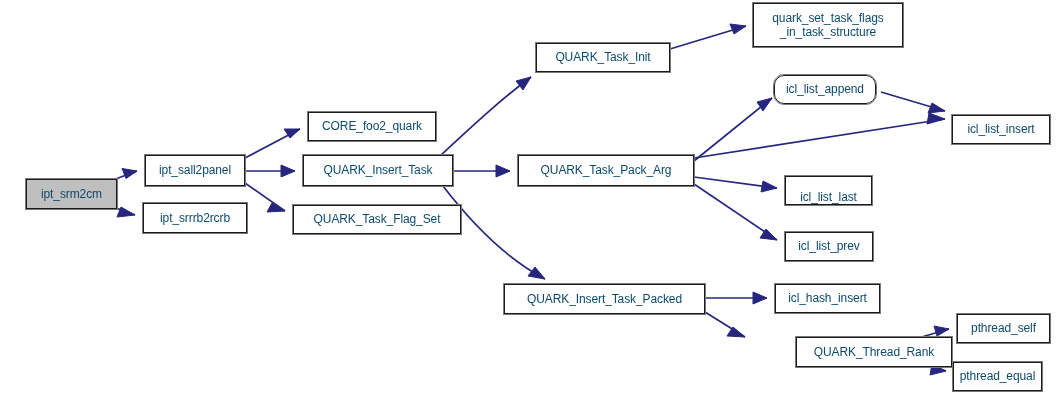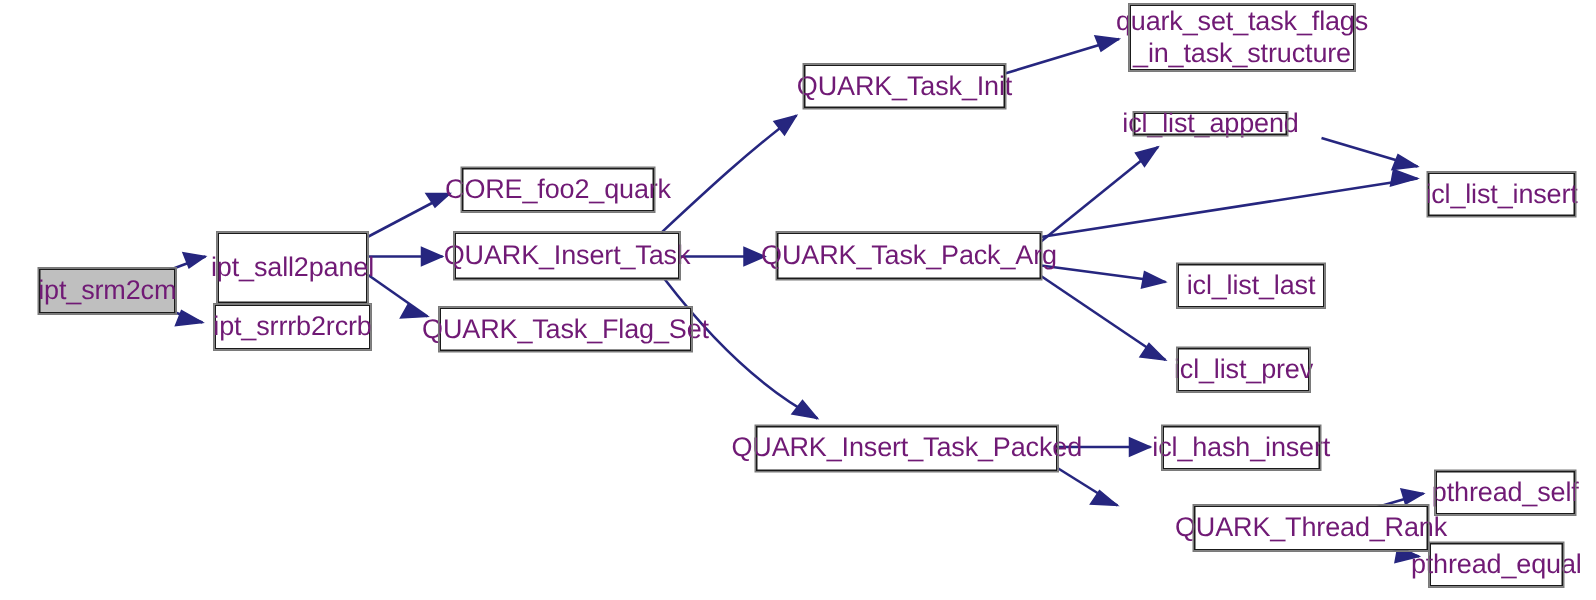--- a/index.html
+++ b/index.html
@@ -25,22 +25,22 @@
   .node {
     position: absolute;
     box-sizing: border-box;
     background: #ffffff;
     border: 1px solid #1a1a1a;
     outline: 1px solid #7a7a7a;
     outline-offset: 0px;
     display: flex;
     align-items: center;
     justify-content: center;
-    color: #701a75;
-    font-size: 18px;
+    color: #0c4a6e;
+    font-size: 12px;
     line-height: 1.18;
     text-align: center;
     letter-spacing: -0.1px;
     white-space: pre-line;
     z-index: 2;
   }
   .node.root {
     background: #bfbfbf;
     margin-left: 20px;
   }
@@ -121,31 +121,31 @@
       <g>
         <path d="M908,341 L949,329" fill="none" stroke="#26267f" stroke-width="1.7"></path>
         <path d="M949,329 L934,326 L937,336 Z" fill="#26267f" stroke="#26267f" stroke-width="1"></path>
       </g>
       <g>
         <path d="M908,360 L946,371" fill="none" stroke="#26267f" stroke-width="1.7"></path>
         <path d="M946,371 L932,364 L930,375 Z" fill="#26267f" stroke="#26267f" stroke-width="1"></path>
       </g>
     </svg>
 <div class="node root" style="left: 6px; top: 179px; width: 91px; height: 30px;"><span>ipt_srm2cm</span></div>
-    <div class="node" style="left: 145px; top: 155px; width: 100px; height: 47px;"><span>ipt_sall2panel</span></div>
+    <div class="node" style="left: 145px; top: 155px; width: 100px; height: 31px;"><span>ipt_sall2panel</span></div>
     <div class="node" style="left: 143px; top: 203px; width: 104px; height: 30px;"><span>ipt_srrrb2rcrb</span></div>
     <div class="node" style="left: 308px; top: 112px; width: 128px; height: 29px;"><span>CORE_foo2_quark</span></div>
     <div class="node" style="left: 303px; top: 155px; width: 150px; height: 31px;"><span>QUARK_Insert_Task</span></div>
     <div class="node" style="left: 293px; top: 205px; width: 168px; height: 29px;"><span>QUARK_Task_Flag_Set</span></div>
     <div class="node" style="left: 536px; top: 43px; width: 134px; height: 29px;"><span>QUARK_Task_Init</span></div>
     <div class="node" style="left: 518px; top: 155px; width: 176px; height: 31px;"><span>QUARK_Task_Pack_Arg</span></div>
     <div class="node" style="left: 504px; top: 284px; width: 201px; height: 30px;"><span>QUARK_Insert_Task_Packed</span></div>
     <div class="node" style="left: 753px; top: 3px; width: 150px; height: 44px;"><span>quark_set_task_flags
 _in_task_structure</span></div>
-    <div class="node" style="left: 756px; top: 75px; width: 102px; height: 15px;"><span>icl_list_append</span></div>
+    <div class="node" style="left: 774px; top: 75px; width: 102px; height: 29px; border-radius: 10px;"><span>icl_list_append</span></div>
     <div class="node" style="left: 952px; top: 115px; width: 98px; height: 29px;"><span>icl_list_insert</span></div>
-    <div class="node" style="left: 785px; top: 176px; width: 98px; height: 29px;"><span>icl_list_last</span></div>
+    <div class="node" style="left: 785px; top: 176px; width: 87px; height: 29px; align-items: flex-end;"><span>icl_list_last</span></div>
     <div class="node" style="left: 785px; top: 232px; width: 88px; height: 29px;"><span>icl_list_prev</span></div>
     <div class="node" style="left: 775px; top: 284px; width: 105px; height: 29px;"><span>icl_hash_insert</span></div>
     <div class="node" style="left: 752px; top: 337px; width: 156px; height: 30px; margin-left: 44px;"><span>QUARK_Thread_Rank</span></div>
     <div class="node" style="left: 957px; top: 314px; width: 93px; height: 29px;"><span>pthread_self</span></div>
     <div class="node" style="left: 953px; top: 362px; width: 89px; height: 29px;"><span>pthread_equal</span></div>
   </div>
 
 </body></html>

